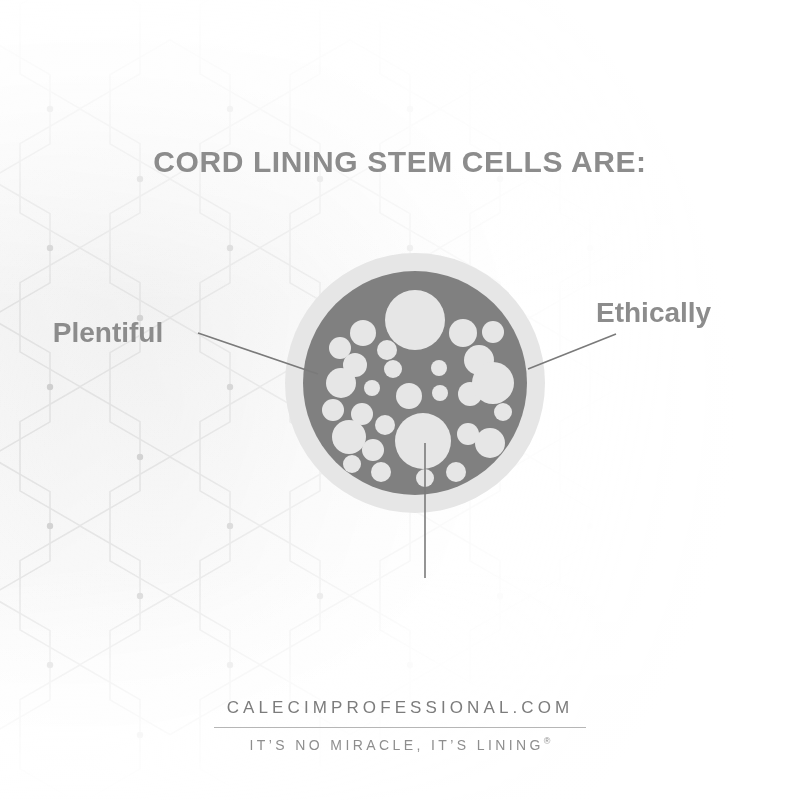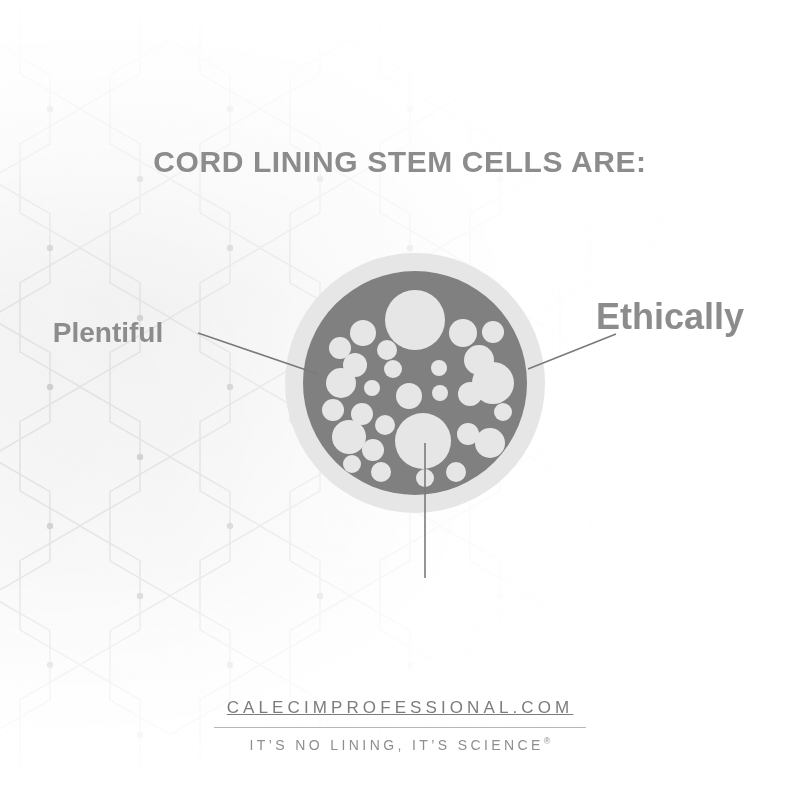--- a/index.html
+++ b/index.html
@@ -82,21 +82,21 @@
     top: 318px;
     width: 176px;
     text-align: center;
     font-size: 28px;
   }
   .label-right {
     left: 596px;
     top: 298px;
     width: 190px;
     text-align: left;
-    font-size: 36px;
+    font-size: 28px;
   }
   .label-right .ln { display: block; }
   .label-bottom {
     left: 0; right: 0;
     top: 588px;
     text-align: center;
     font-size: 28px;
   }
 
   
@@ -104,21 +104,20 @@
     position: absolute;
     left: 0; right: 0;
     top: 698px;
     text-align: center;
   }
   .footer-domain {
     font-size: 17px;
     letter-spacing: 4.1px;
     color: #7c7c7c;
     white-space: nowrap;
-    text-decoration: underline;
   }
   .footer-rule {
     width: 372px;
     height: 1px;
     background: #b6b6b6;
     margin: 9px auto 8px auto;
   }
   .footer-tag {
     font-size: 14px;
     letter-spacing: 3.4px;
@@ -305,17 +304,17 @@
 
   <div class="label label-right">
     <span class="ln">Ethically</span>
   </div>
 
 
   <div class="footer">
     <div class="footer-domain">CALECIMPROFESSIONAL.COM</div>
     <div class="footer-rule"></div>
     <div class="footer-tag">
-      <span>IT’S NO LINING, IT’S SCIENCE</span><span class="reg">®</span>
+      <span>IT’S NO MIRACLE, IT’S LINING</span><span class="reg">®</span>
     </div>
   </div>
 
 </div>
 
 </body></html>

